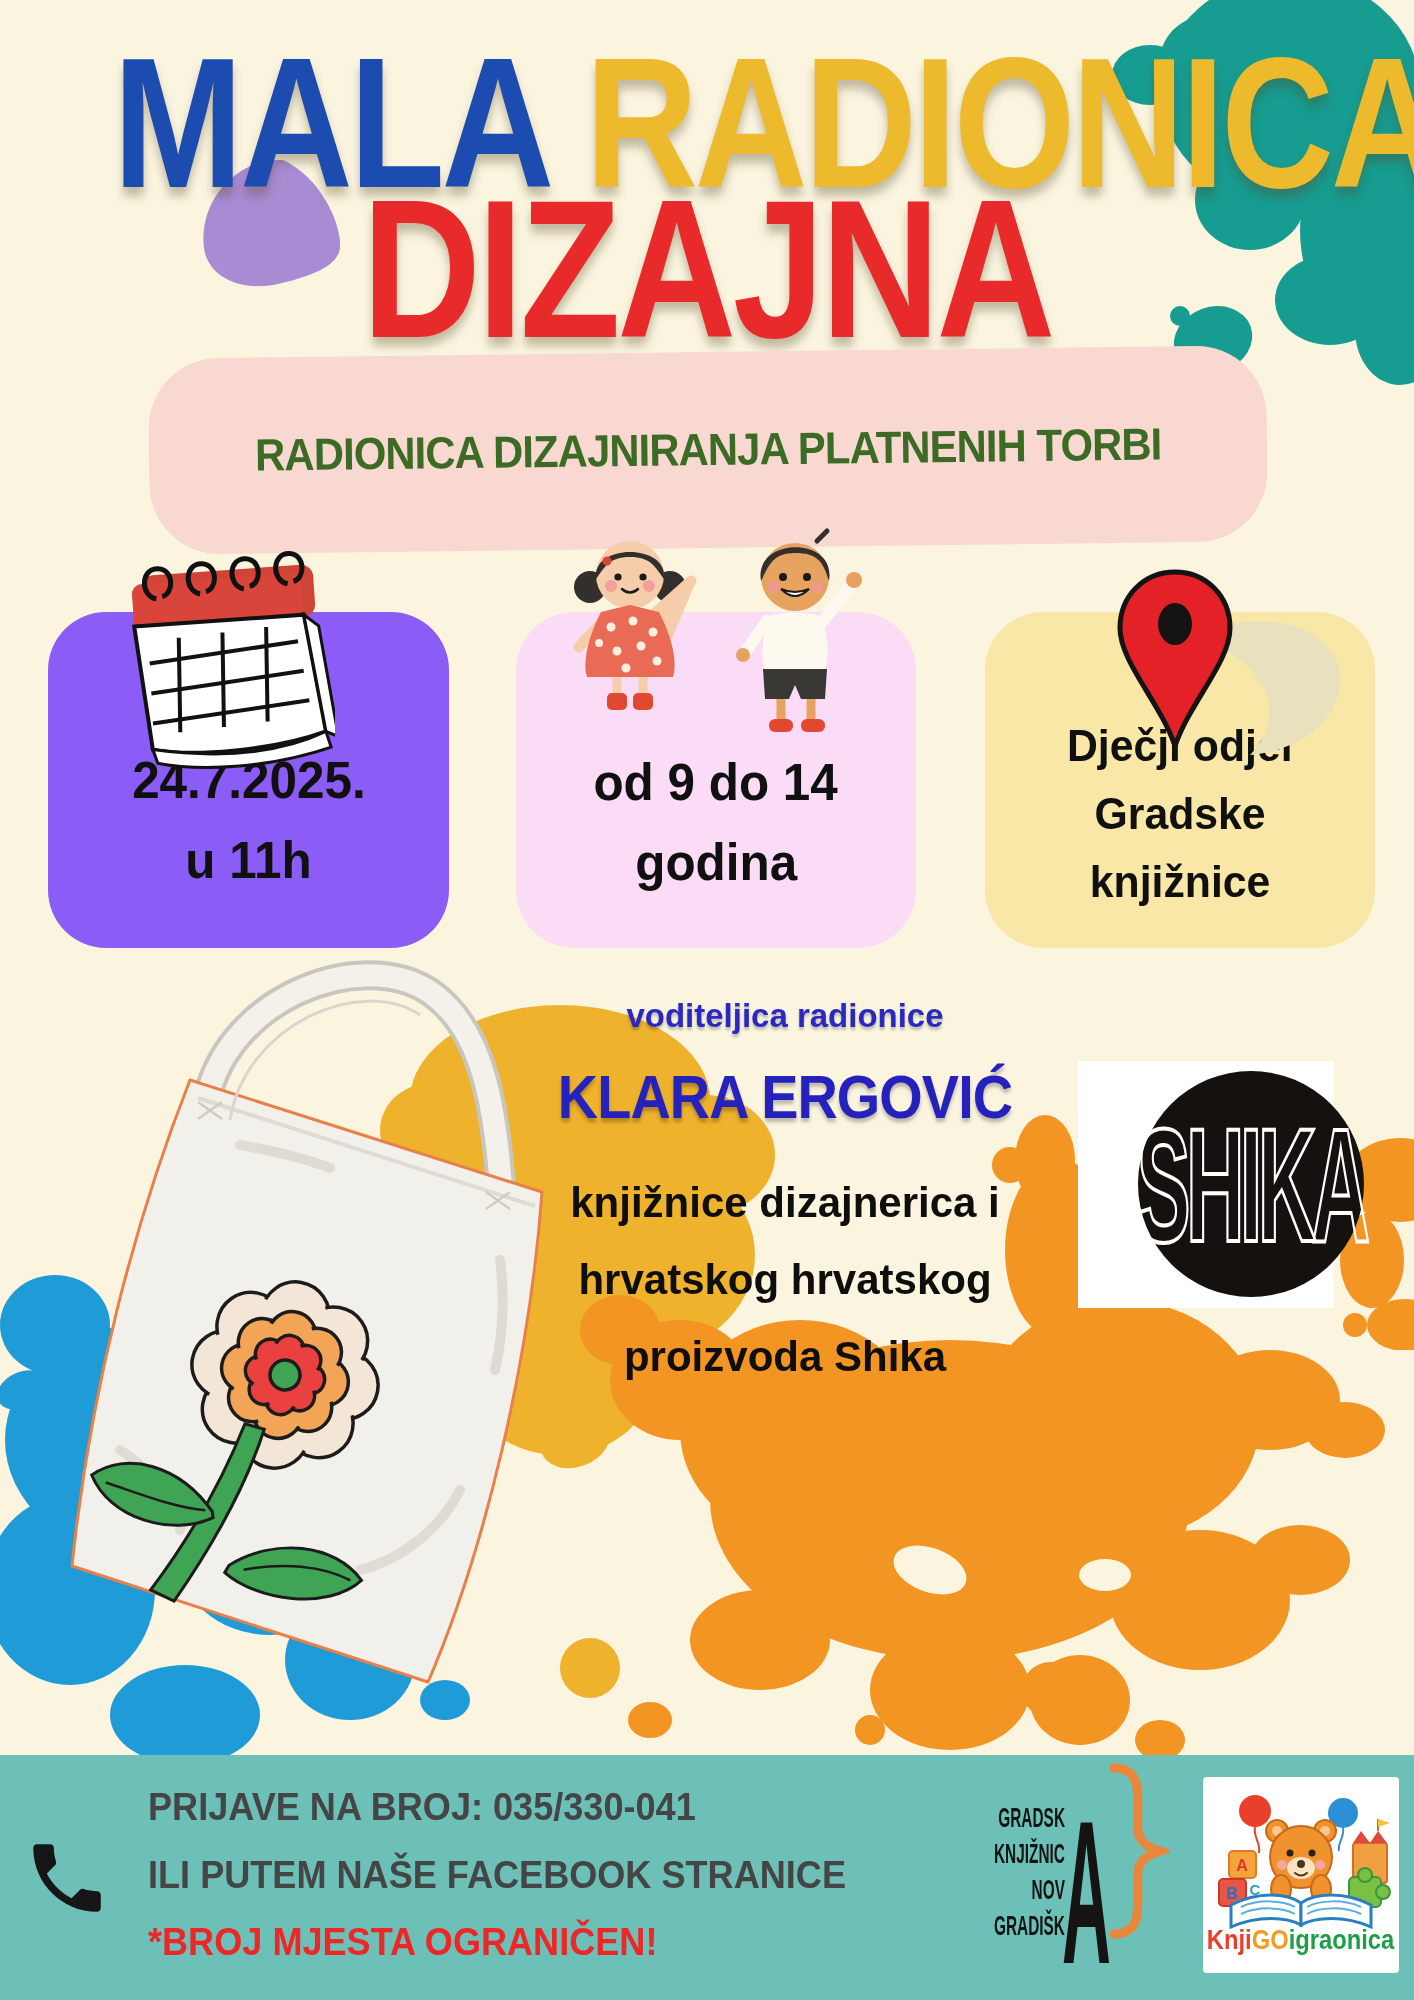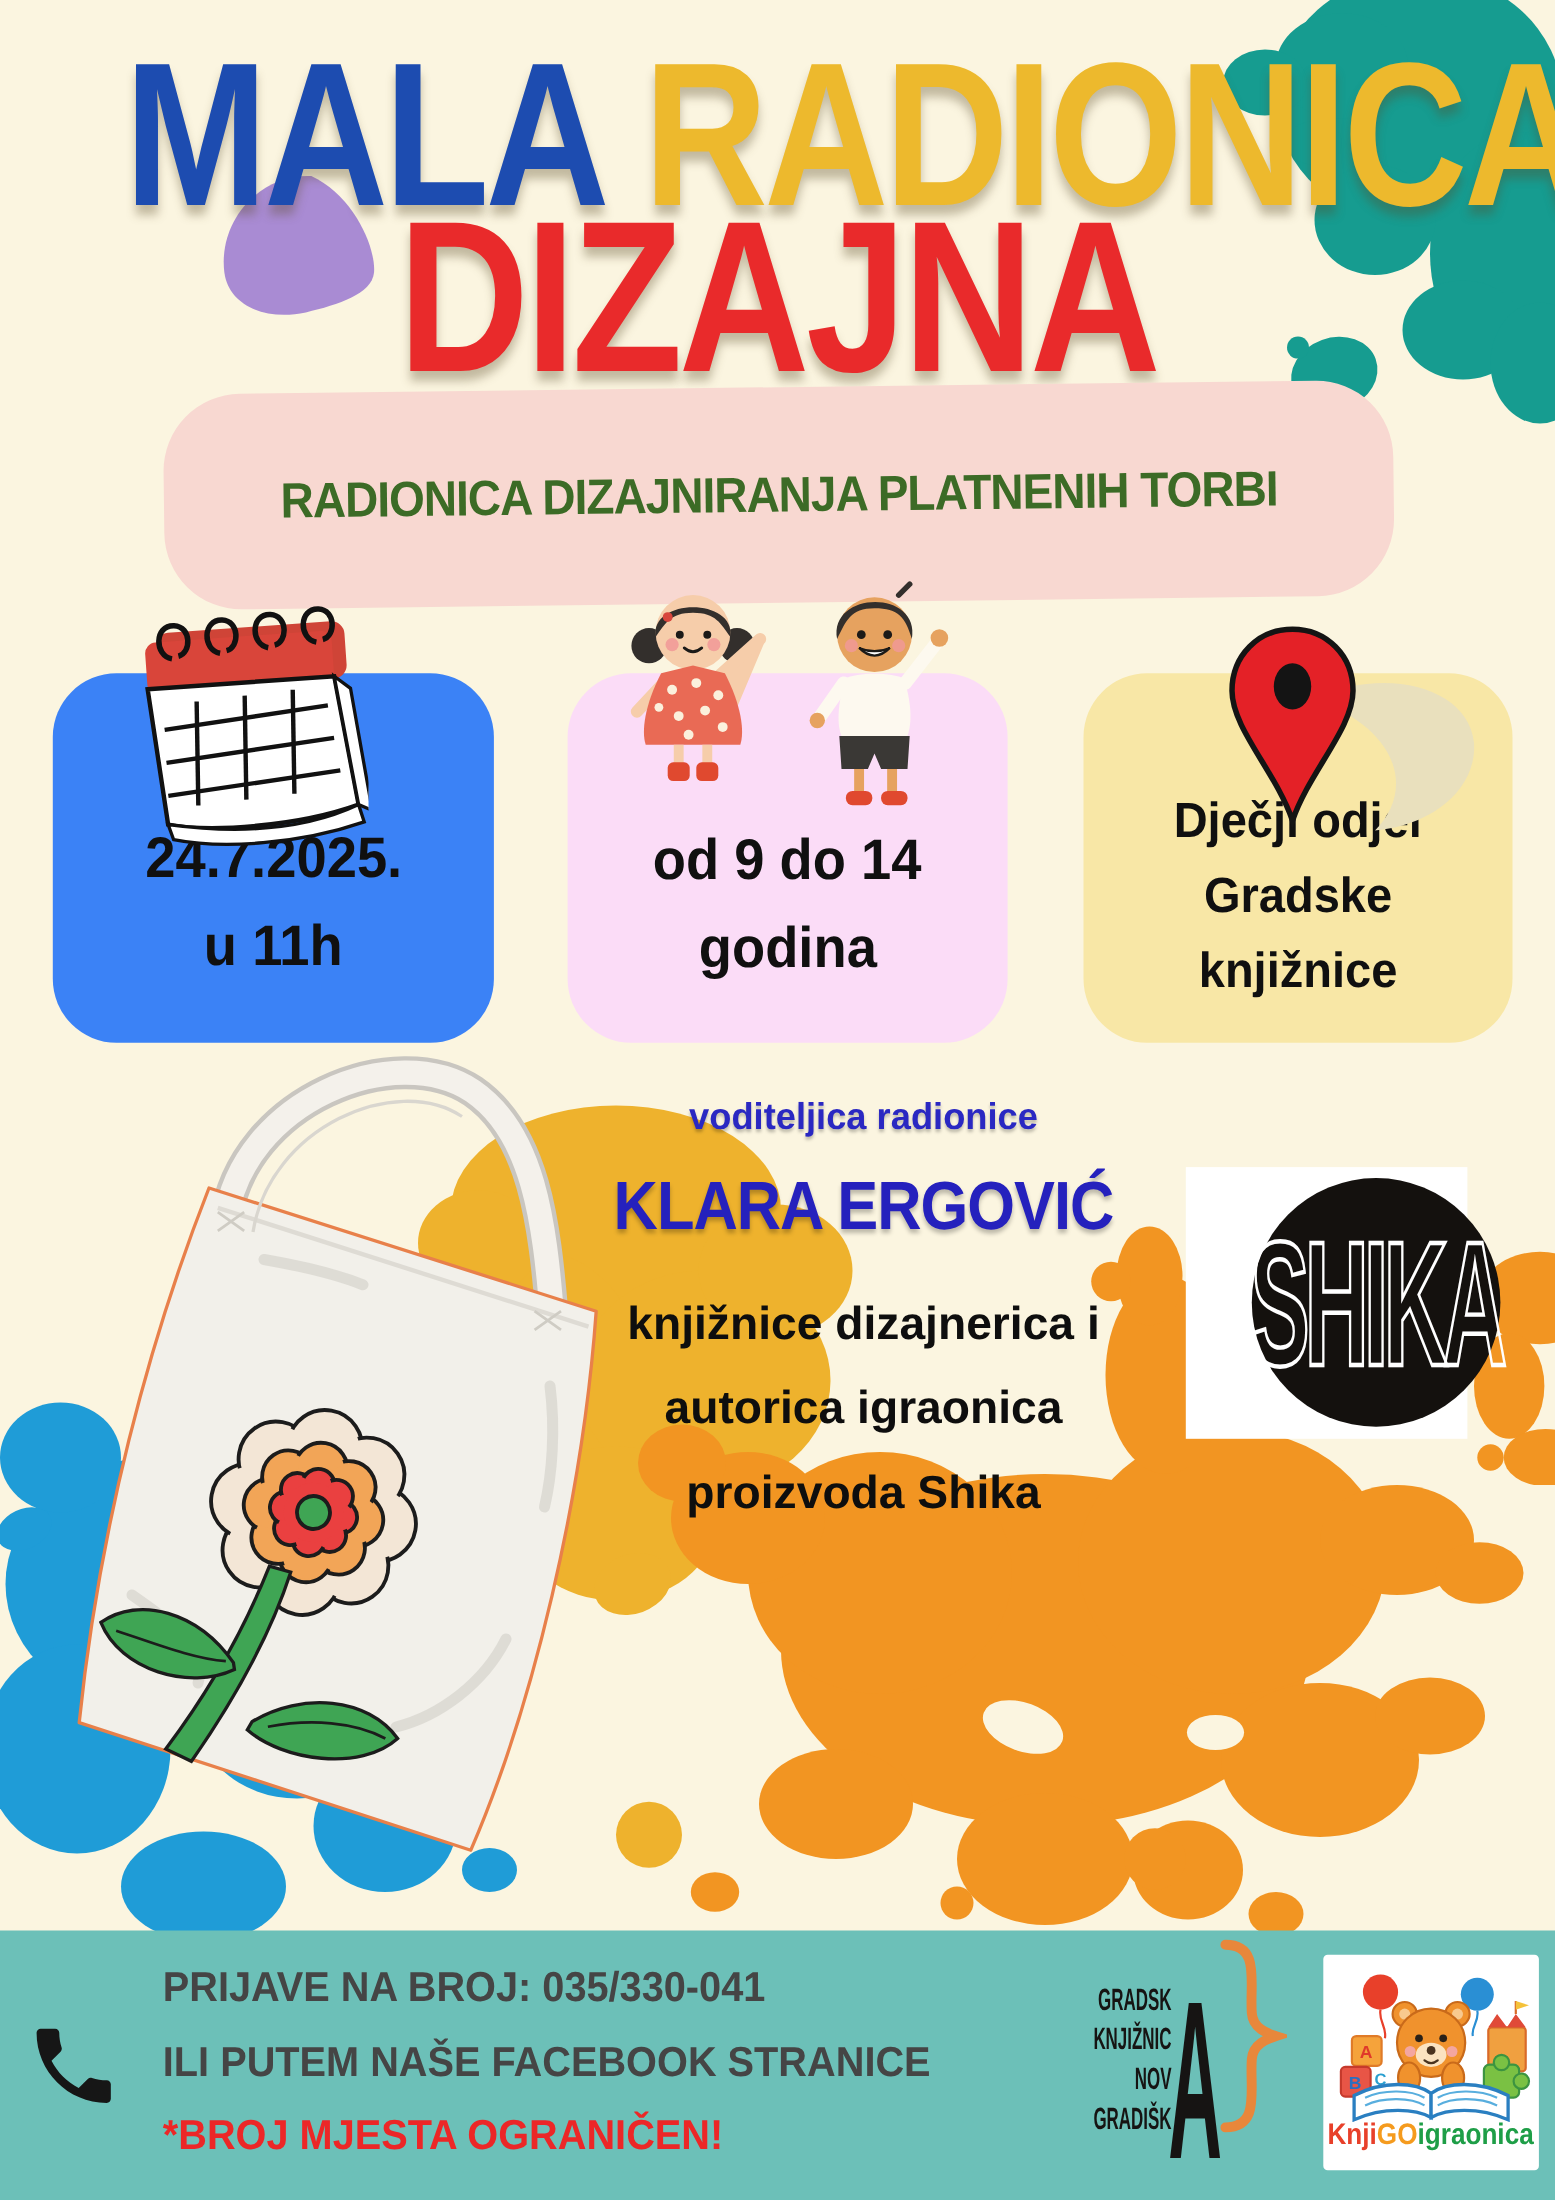--- a/index.html
+++ b/index.html
@@ -27,21 +27,21 @@
     background:#f8d8d1;border-radius:70px;transform:rotate(-.7deg);
     display:flex;align-items:center;justify-content:center;
   }
   #banner span{
     font-size:45px;font-weight:bold;color:#3c6b26;white-space:nowrap;
     transform:scaleX(.93);letter-spacing:-1px;
   }
   
   .card{border-radius:58px;display:flex;flex-direction:column;
         justify-content:flex-end;align-items:center;text-align:center;}
-  #card-date{left:48px;top:612px;width:401px;height:336px;background:#3b82f6;padding-bottom:48px;}
+  #card-date{left:48px;top:612px;width:401px;height:336px;background:#8b5cf6;padding-bottom:48px;}
   #card-age{left:516px;top:612px;width:400px;height:336px;background:#fbdcf7;padding-bottom:46px;}
   #card-place{left:985px;top:612px;width:390px;height:336px;background:#f8e7a6;padding-bottom:32px;}
   .card .ln{font-weight:bold;color:#101010;white-space:nowrap;transform:scaleX(.95);}
   #card-date .ln,#card-age .ln{font-size:52px;line-height:80px;}
   #card-place .ln{font-size:45px;line-height:68px;}
   
   #host{left:400px;top:996px;width:770px;text-align:center;}
   #host .kicker{font-size:34px;font-weight:bold;color:#2a28c2;transform:scaleX(.97);
                 text-shadow:0 3px 3px rgba(0,0,0,.25);}
   #host .name{margin-top:26px;font-size:62px;font-weight:bold;color:#2521bd;
@@ -372,21 +372,21 @@
   <svg class="abs" style="left:530px;top:1390px" width="120" height="310" viewBox="0 0 120 310">
     <ellipse cx="45" cy="50" rx="36" ry="27" fill="#eeb22d" transform="rotate(-20 45 50)"></ellipse>
     <circle cx="60" cy="278" r="30" fill="#eeb22d"></circle>
   </svg>
 
   <div class="abs" id="host">
     <div class="kicker">voditeljica radionice</div>
     <div class="name">KLARA ERGOVIĆ</div>
     <div class="bio">
       <div>knjižnice dizajnerica i</div>
-      <div>autorica igraonica</div>
+      <div>hrvatskog hrvatskog</div>
       <div>proizvoda Shika</div>
     </div>
   </div>
 
   <div class="abs" id="shika-box">
     <svg width="256" height="247" viewBox="0 0 256 247">
       <circle cx="128" cy="123" r="113" fill="#14110e"></circle>
       <text x="128" y="160" text-anchor="middle" font-family="Liberation Sans, sans-serif" font-weight="bold" font-size="104" letter-spacing="-6" fill="none" stroke="#ffffff" stroke-width="2.6" transform="translate(128,123) scale(0.78,1.55) translate(-128,-123)">SHIKA</text>
     </svg>
   </div>

